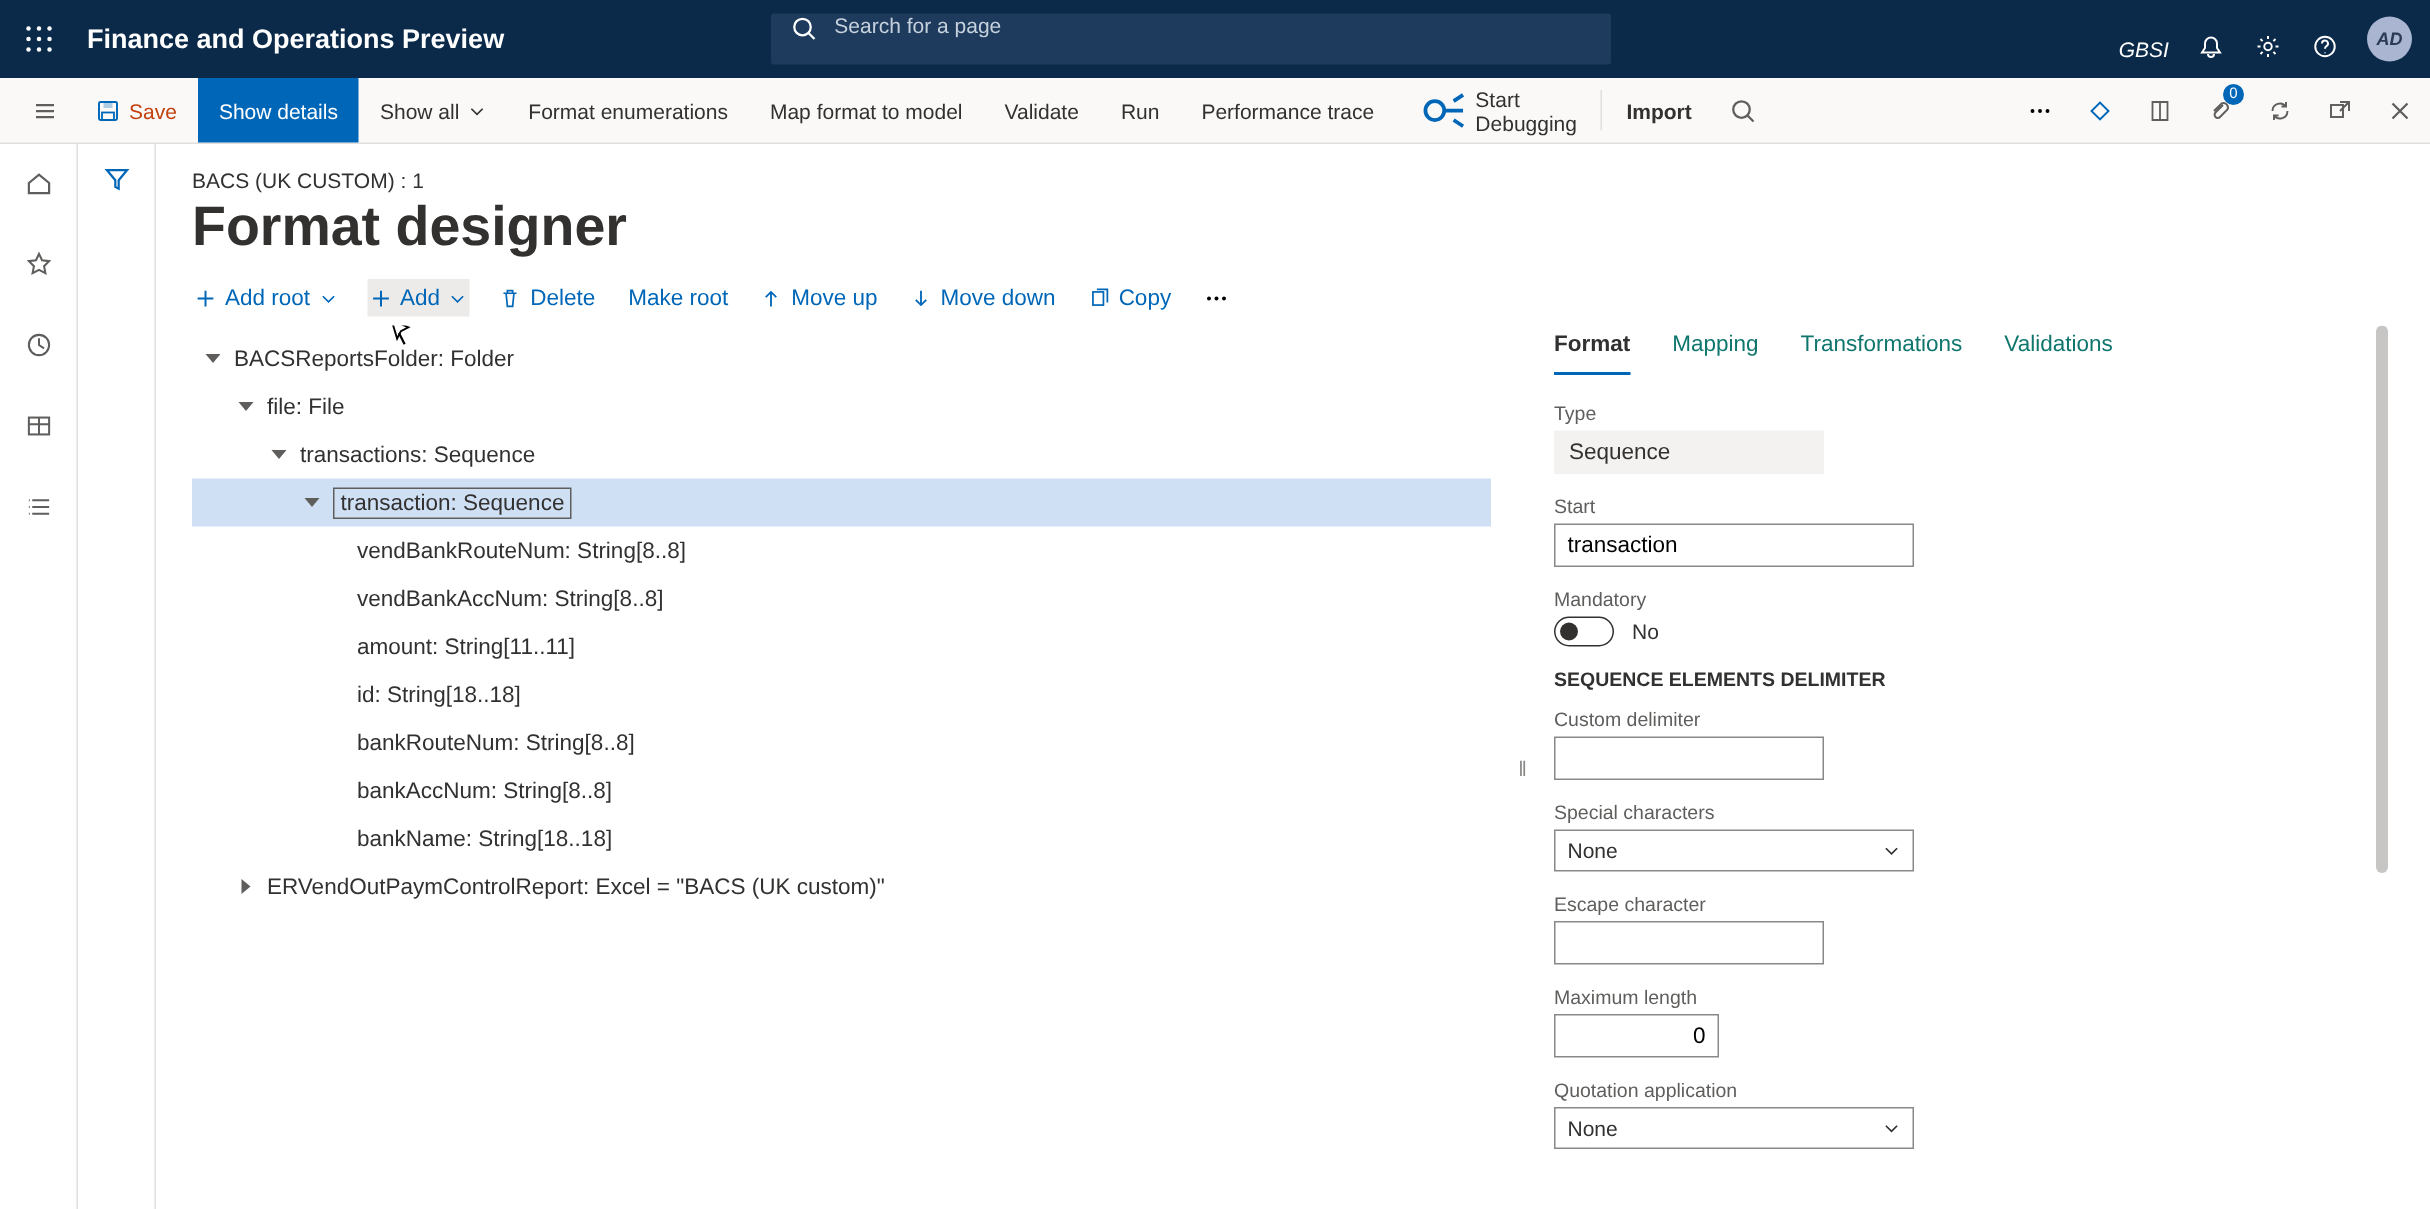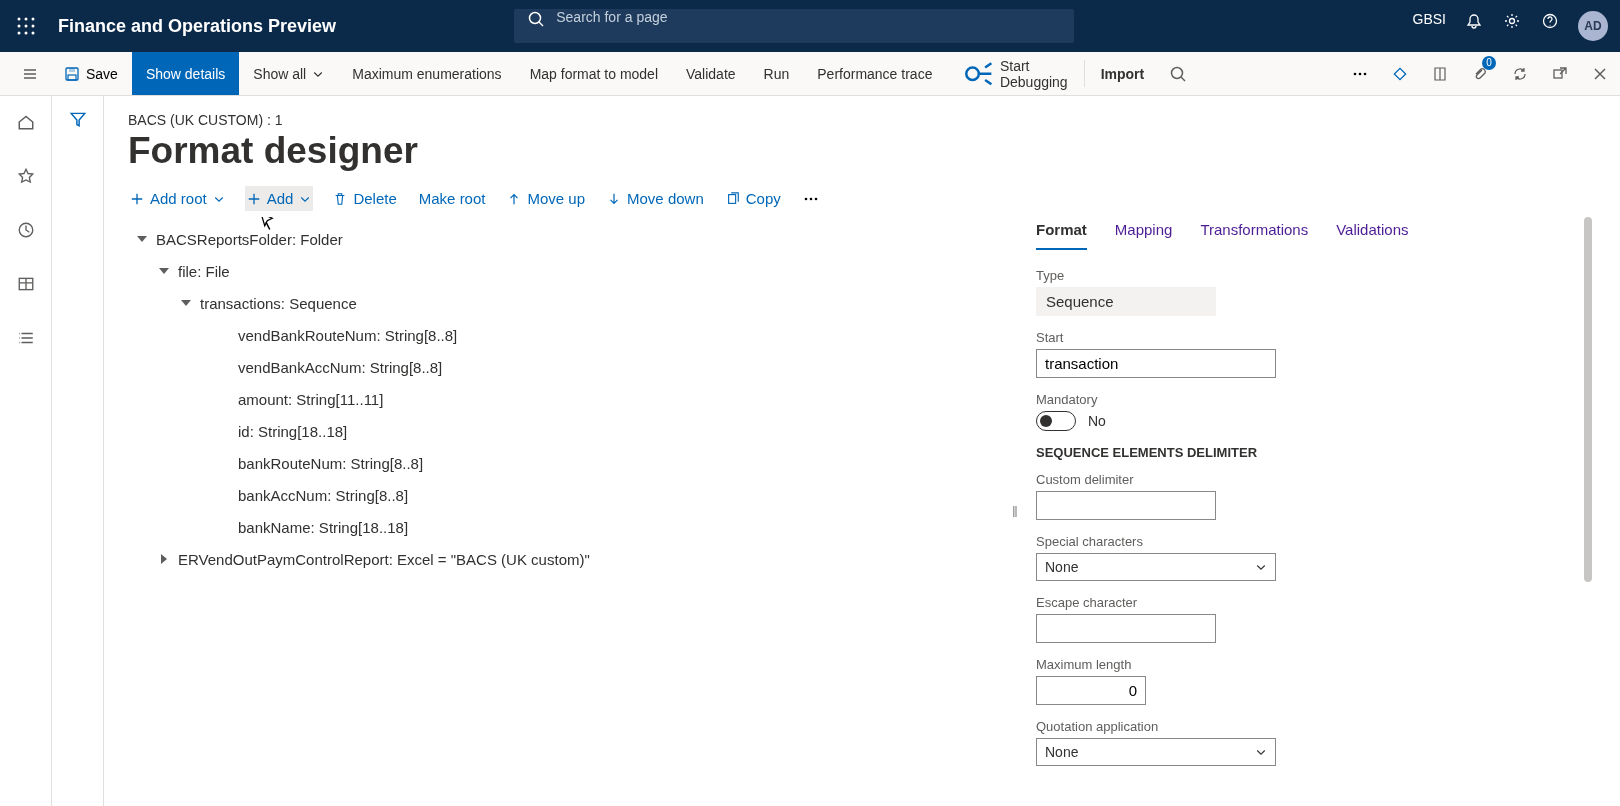--- a/index.html
+++ b/index.html
@@ -6,21 +6,21 @@
   body { width: 1620px; height: 806px; overflow: hidden; background: #fff; color: #323130; font-size: 14px; }
 
   
   .top-header { height: 52px; background: #0b2a4a; color: #fff; display: flex; align-items: center; padding: 0 12px; gap: 18px; }
   .waffle { width: 28px; height: 28px; display:flex; align-items:center; justify-content:center; }
   .waffle svg { width:18px; height:18px; }
   .app-title { font-size: 18px; font-weight: 600; }
   .header-search { margin-left: auto; margin-right: auto; width: 560px; height: 34px; background: #1e3a5c; border-radius: 2px; display: flex; align-items: flex-start; padding: 0 12px; color: #c5d1dc; gap: 10px; }
   .header-search input { flex: 1; background: transparent; border: none; outline: none; color: #fff; font-size: 14px; }
   .header-search input::placeholder { color: #c5d1dc; }
-  .header-right { display: flex; align-items: flex-start; gap: 18px; margin-left: auto; }
+  .header-right { display: flex; align-items: flex-end; gap: 18px; margin-left: auto; font-style: italic; }
   .header-icon { width: 20px; height:20px; display:flex; align-items:center; justify-content:center; color:#fff; }
   .avatar { width: 30px; height: 30px; border-radius: 50%; background: #a9b5d1; color: #2b3a55; display:flex; align-items:center; justify-content:center; font-weight:600; font-size:12px; }
 
   
   .cmd-bar { height: 44px; background: #faf9f8; border-bottom: 1px solid #e1dfdd; display: flex; align-items: stretch; padding-left: 10px;}
   .cmd-btn { display: flex; align-items: center; gap: 6px; padding: 0 14px; height: 100%; color: #323130; cursor: pointer; font-size: 14px; }
   .cmd-btn.blue { color: #0067b8; }
   .cmd-btn.primary { background: #0067b8; color: #fff; }
   .cmd-sep { width: 1px; background: #e1dfdd; margin: 8px 2px; }
   .cmd-spacer { flex: 1; }
@@ -52,21 +52,21 @@
   
   .tree { font-size: 15px; }
   .tree-row { display:flex; align-items:center; height:32px; padding-right:10px; }
   .tree-row .tw { width:16px; height:16px; margin-right:6px; display:flex; align-items:center; justify-content:center; color:#605e5c;}
   .tree-row.selected { background:#cfe0f5; }
   .tree-row.selected .label { border:1px solid #605e5c; padding: 1px 4px; background:#fff0;}
   .cursor-overlay { position:absolute; pointer-events:none; }
 
   
   .tabs { display:flex; gap:28px; border-bottom: none; margin-bottom:18px; }
-  .tab { padding: 4px 0 10px 0; color:#4c1d95; cursor:pointer; font-size:15px;}
+  .tab { padding: 4px 0 10px 0; color:#0f766e; cursor:pointer; font-size:15px;}
   .tab.active { color:#323130; font-weight:600; border-bottom: 2px solid #0067b8; }
   .field { margin-bottom: 14px; }
   .field-label { font-size: 13px; color:#605e5c; margin-bottom:4px; }
   .ro-value { background:#f3f2f1; padding:6px 10px; width:180px; font-size:15px;}
   .text-input { border:1px solid #8a8886; padding:5px 8px; font-size:15px; width:240px; }
   .text-input.sm { width:110px; text-align:right;}
   .select-wrap { border:1px solid #8a8886; width:240px; display:flex; align-items:center; padding:5px 8px; justify-content:space-between;}
   .section-title { font-weight:600; font-size:13px; margin: 10px 0 12px 0; }
   .toggle-row { display:flex; align-items:center; gap:12px;}
   .toggle { width:40px; height:20px; border-radius:10px; border:1px solid #323130; position:relative; }
@@ -234,33 +234,33 @@
 <div class="cmd-bar">
   <div class="cmd-icon-btn">
       <svg viewBox="0 0 16 16">
         <use href="#i-menu"></use>
       </svg>
     </div>
   <div class="cmd-btn blue save-icn">
     <svg viewBox="0 0 16 16" style="color:#0067b8">
         <use href="#i-save"></use>
       </svg>
-    <span style="color:#000000;">Save</span>
+    <span style="color:#c2410c;">Save</span>
   </div>
   <div class="cmd-btn primary">
       <span>Show details</span>
     </div>
   <div class="cmd-btn">
       <span>Show all</span>
       <svg class="chev" viewBox="0 0 16 16">
         <use href="#i-chev-down"></use>
       </svg>
     </div>
   <div class="cmd-btn">
-      <span>Maximum enumerations</span>
+      <span>Format enumerations</span>
     </div>
   <div class="cmd-btn">
       <span>Map format to model</span>
     </div>
   <div class="cmd-btn">
       <span>Validate</span>
     </div>
   <div class="cmd-btn">
       <span>Run</span>
     </div>
@@ -437,20 +437,28 @@
               <span class="label">file: File</span>
             </div>
           <div class="tree-row" style="padding-left:50px">
               <span class="tw">
                 <svg viewBox="0 0 16 16">
                   <use href="#i-tri-down"></use>
                 </svg>
               </span>
               <span class="label">transactions: Sequence</span>
             </div>
+          <div class="tree-row selected" style="padding-left:72px">
+              <span class="tw">
+                <svg viewBox="0 0 16 16">
+                  <use href="#i-tri-down"></use>
+                </svg>
+              </span>
+              <span class="label">transaction: Sequence</span>
+            </div>
           <div class="tree-row" style="padding-left:110px">
               <span class="label">vendBankRouteNum: String[8..8]</span>
             </div>
           <div class="tree-row" style="padding-left:110px">
               <span class="label">vendBankAccNum: String[8..8]</span>
             </div>
           <div class="tree-row" style="padding-left:110px">
               <span class="label">amount: String[11..11]</span>
             </div>
           <div class="tree-row" style="padding-left:110px">

